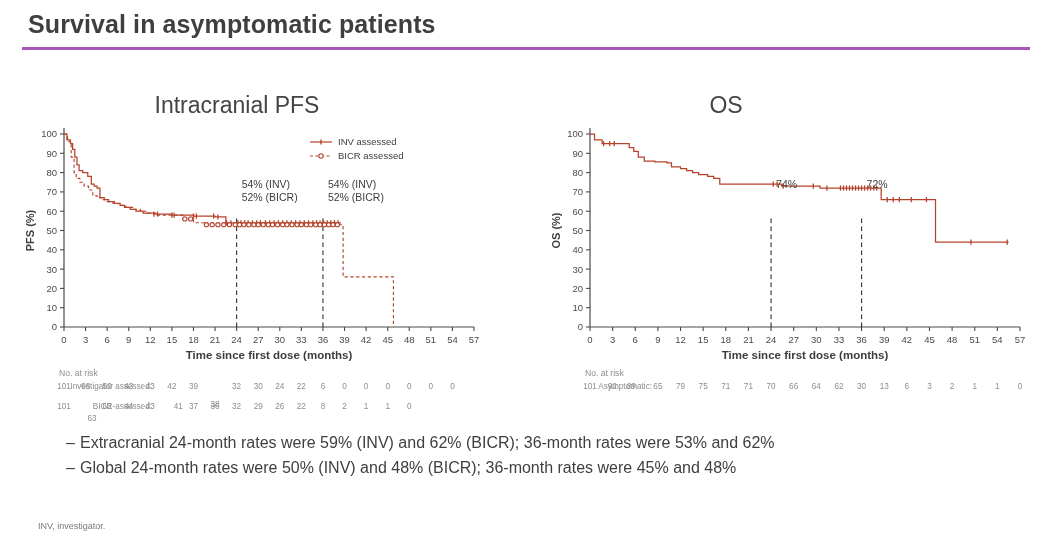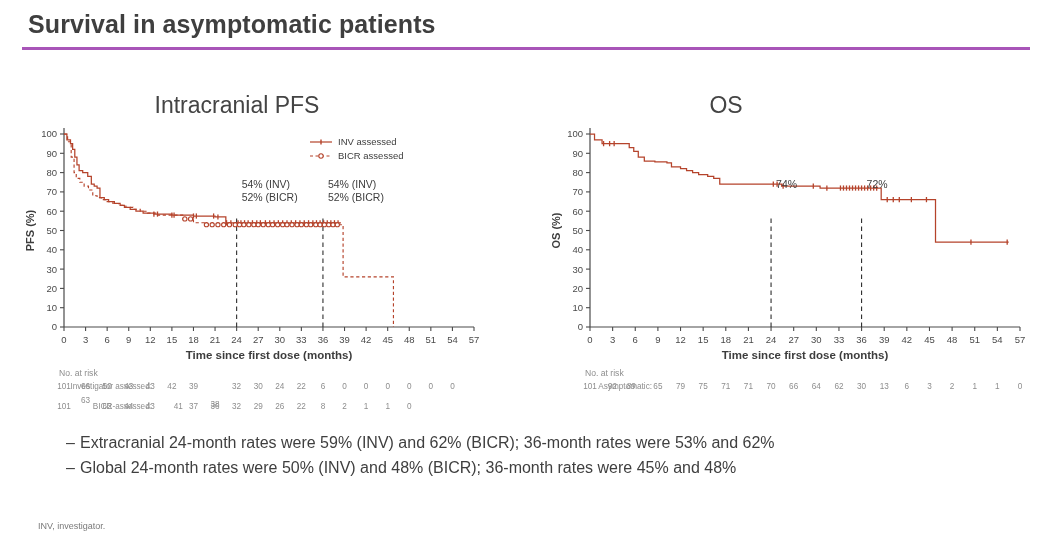--- a/index.html
+++ b/index.html
@@ -354,21 +354,21 @@
       <div class="risk-num" style="left: 290.368px; width: 22px; top: 14px;">22</div>
       <div class="risk-num" style="left: 311.947px; width: 22px; top: 14px;">6</div>
       <div class="risk-num" style="left: 333.526px; width: 22px; top: 14px;">0</div>
       <div class="risk-num" style="left: 355.105px; width: 22px; top: 14px;">0</div>
       <div class="risk-num" style="left: 376.684px; width: 22px; top: 14px;">0</div>
       <div class="risk-num" style="left: 398.263px; width: 22px; top: 14px;">0</div>
       <div class="risk-num" style="left: 419.842px; width: 22px; top: 14px;">0</div>
       <div class="risk-num" style="left: 441.421px; width: 22px; top: 14px;">0</div>
       <div class="risk-label" style="left: 2px; width: 150px; top: 34px;">BICR-assessed:</div>
       <div class="risk-num" style="left: 53px; width: 22px; top: 34px;">101</div>
-      <div class="risk-num" style="left: 74.5789px; width: 22px; top: 28px;">63</div>
+      <div class="risk-num" style="left: 74.5789px; width: 22px; top: 46px; text-align: right;">63</div>
       <div class="risk-num" style="left: 96.1579px; width: 22px; top: 34px;">62</div>
       <div class="risk-num" style="left: 117.737px; width: 22px; top: 34px;">44</div>
       <div class="risk-num" style="left: 139.316px; width: 22px; top: 34px;">43</div>
       <div class="risk-num" style="left: 160.895px; width: 22px; top: 34px; text-align: right;">41</div>
       <div class="risk-num" style="left: 182.474px; width: 22px; top: 34px;">37</div>
       <div class="risk-num" style="left: 204.053px; width: 22px; top: 34px;">36</div>
       <div class="risk-num" style="left: 225.632px; width: 22px; top: 34px;">32</div>
       <div class="risk-num" style="left: 247.211px; width: 22px; top: 34px;">29</div>
       <div class="risk-num" style="left: 268.789px; width: 22px; top: 34px;">26</div>
       <div class="risk-num" style="left: 290.368px; width: 22px; top: 34px;">22</div>

